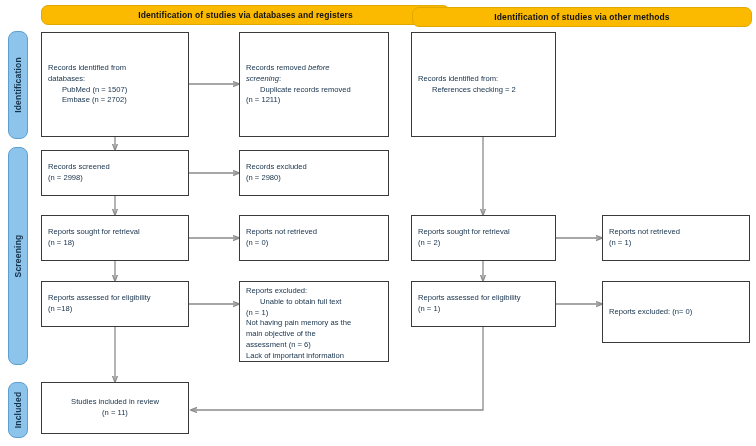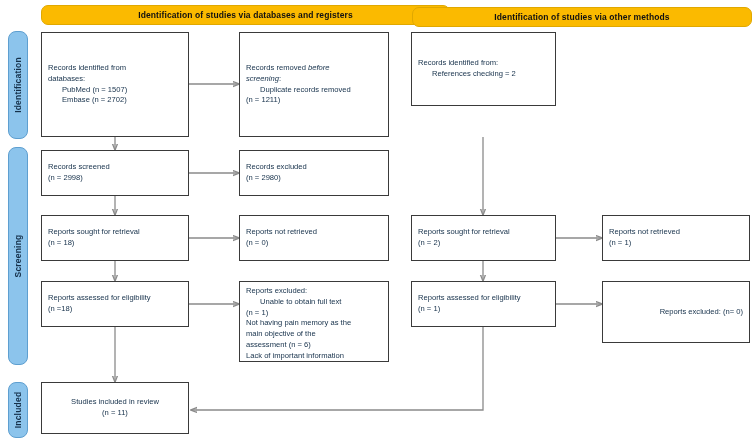--- a/index.html
+++ b/index.html
@@ -54,21 +54,21 @@
     color:#15304a;
     display:flex;
     flex-direction:column;
     justify-content:center;
     overflow:hidden;
   }
   .box .ln{white-space:pre-wrap;}
   .box .ind{padding-left:14px;}
   .box .it{font-style:italic;}
   .box.center{align-items:center;text-align:center;}
-  .box.mid{justify-content:center;align-items:flex-end;}
+  .box.mid{justify-content:center;}
 
   
   svg#wires{position:absolute;left:0;top:0;width:756px;height:446px;pointer-events:none;}
   svg#wires line, svg#wires path{stroke:#8a8a8a;stroke-width:1.3;fill:none;}
 </style>
 </head>
 <body>
 
 <div id="diagram">
 
@@ -175,21 +175,21 @@
     <div class="ln">assessment (n = 6)</div>
     <div class="ln">Lack of important information</div>
 
   </div>
 
   <div class="box center" style="left:41px;top:382px;width:148px;height:52px;">
     <div class="ln">Studies included in review</div>
     <div class="ln">(n = 11)</div>
   </div>
 
-  <div class="box" style="left:411px;top:32px;width:145px;height:74px;">
+  <div class="box" style="left:411px;top:32px;width:145px;height:105px;">
     <div class="ln">Records identified from:</div>
     <div class="ln ind">References checking = 2</div>
   </div>
 
   <div class="box" style="left:411px;top:215px;width:145px;height:46px;">
     <div class="ln">Reports sought for retrieval</div>
     <div class="ln">(n = 2)</div>
   </div>
 
   <div class="box" style="left:602px;top:215px;width:148px;height:46px;">

